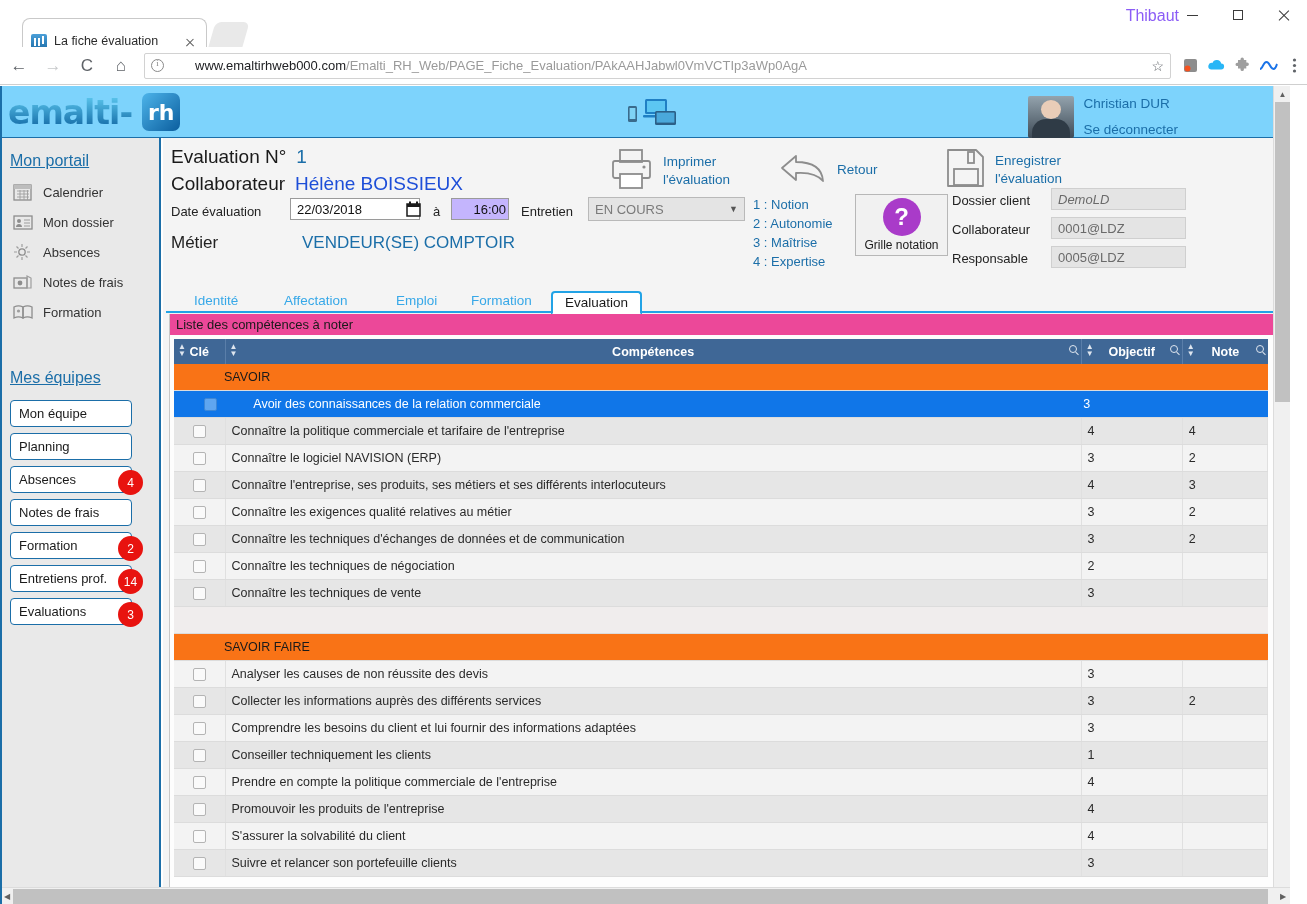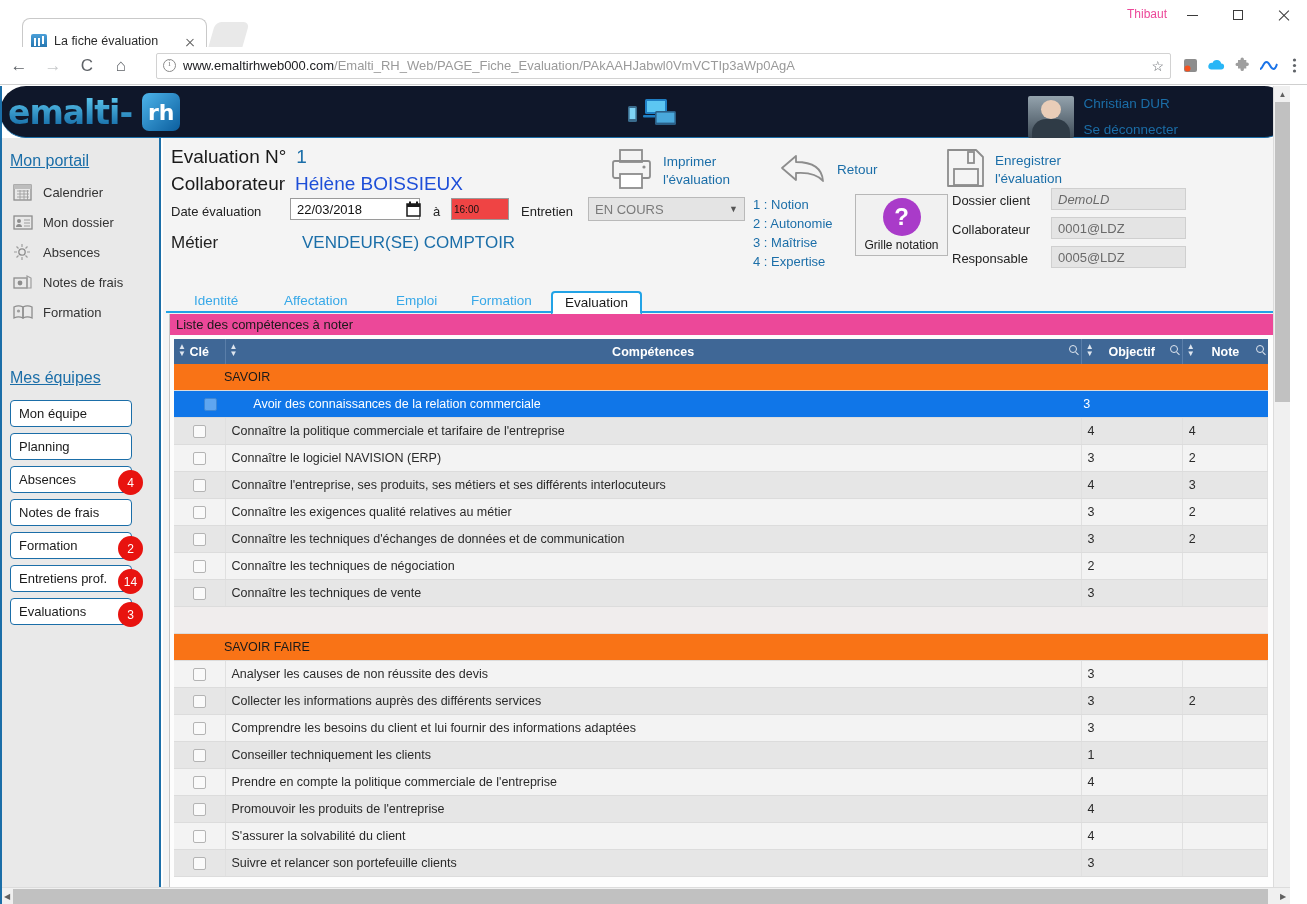--- a/index.html
+++ b/index.html
@@ -47,22 +47,22 @@
   }
   .tab-close::before { transform: rotate(45deg); }
   .tab-close::after  { transform: rotate(-45deg); }
 
   .tab-ghost {
     position: absolute; left: 212px; top: 22px; width: 34px; height: 25px;
     background: #e9e9e9; border-radius: 6px 6px 0 0;
     transform: skewX(-16deg);
   }
   #profile-name {
-    position: absolute; right: 140px; top: 7px;
-    font-size: 12px; color: #ec4899;
+    position: absolute; right: 128px; top: 7px;
+    font-size: 16px; color: #8b5cf6;
   }
   .winbtn {
     position: absolute; top: 0; width: 46px; height: 30px;
     display: flex; align-items: center; justify-content: center;
     color: #3b3b3b; font-size: 13px;
   }
   #win-min { right: 92px; }
   #win-max { right: 46px; }
   #win-close { right: 0; }
   .gl-min { width: 11px; height: 1px; background: #3b3b3b; }
@@ -79,24 +79,25 @@
     background: #ffffff; border-bottom: 1px solid #cfcfcf;
     display: flex; align-items: center;
   }
   .navbtn {
     width: 30px; height: 30px; margin-left: 4px; flex: 0 0 30px;
     display: flex; align-items: center; justify-content: center;
     font-size: 17px; color: #5f6368;
   }
   #nav-forward { color: #c6c8ca; }
   .urlbox {
-    flex: 1 1 auto; height: 26px; margin: 0 6px 0 20px;
+    flex: 1 1 auto; height: 26px; margin: 0 6px 0 8px;
     border: 1px solid #d2d2d2; border-radius: 2px;
     display: flex; align-items: center; padding: 0 6px;
     background: #fff;
+    gap: 24px;
   }
   .info-ic {
     width: 13px; height: 13px; border: 1.2px solid #8a8a8a; border-radius: 50%;
     margin-right: 7px; flex: 0 0 13px; position: relative;
   }
   .info-ic::after {
     content: "i"; position: absolute; left: 0; right: 0; top: -2px;
     text-align: center; font-size: 9px; color: #8a8a8a;
     font-family: "Liberation Serif", serif;
   }
@@ -106,21 +107,21 @@
   .ext { width: 26px; flex: 0 0 26px; display:flex; align-items:center; justify-content:center; }
 
   
   #page {
     position: absolute; left: 0; top: 86px; width: 1290px; height: 818px;
     background: #ffffff; overflow: hidden;
   }
 
   .app-header {
     position: absolute; left: 0; top: 0; width: 1290px; height: 52px;
-    background: #0f172a; border-bottom: 1.5px solid #1b6ea8; border-radius: 26px;
+    background: #7dd3fc; border-bottom: 1.5px solid #1b6ea8;
   }
   .logo { position: absolute; left: 8px; top: 5px; height: 42px; display: flex; align-items: center; }
   .logo-txt {
     font-size: 33px; font-weight: bold; letter-spacing: -1px;
     background: linear-gradient(#63d0f5, #0a5e9c);
     -webkit-background-clip: text; background-clip: text; color: transparent;
     font-family: "DejaVu Sans", sans-serif;
   }
   .logo-badge {
     width: 38px; height: 38px; margin-left: 10px; border-radius: 7px;
@@ -190,21 +191,21 @@
   #lbl-date { left: 8px; top: 66px; }
   #inp-date {
     position:absolute; left: 127px; top: 60px; width: 130px; height: 22px;
     border: 1px solid #9a9a9a; background:#fff; font-size: 13px;
     padding: 0 22px 0 6px; color:#111; font-family:"Liberation Sans",sans-serif;
   }
   #cal-ic { position:absolute; left: 243px; top: 63px; }
   #lbl-a { left: 270px; top: 66px; }
   #inp-time {
     position:absolute; left: 288px; top: 60px; width: 58px; height: 22px;
-    border: 1px solid #9a9a9a; background:#ef4444; font-size:10px; text-align:left;
+    border: 1px solid #9a9a9a; background:#c4b5fd; font-size:13px; text-align:right;
     color:#111; font-family:"Liberation Sans",sans-serif;
   }
   #lbl-entretien { left: 358px; top: 66px; }
   #sel-entretien {
     position:absolute; left: 425px; top: 59px; width: 157px; height: 24px;
     border: 1px solid #b9b9b9; background:#e4e4e4; font-size:13px; color:#7a7a7a;
     display:flex; align-items:center; padding: 0 6px;
   }
   #sel-entretien .car { margin-left:auto; font-size:9px; color:#555; }
   #lbl-metier { left: 8px; top: 95px; font-size: 17px; }

